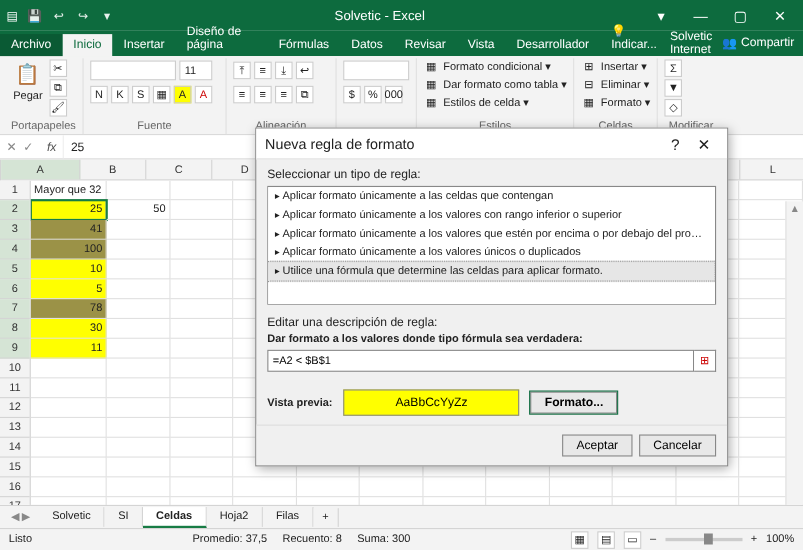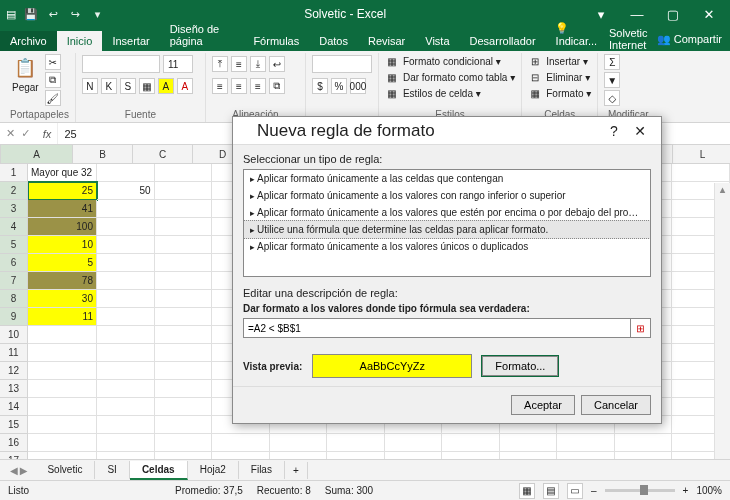--- a/index.html
+++ b/index.html
@@ -75,37 +75,37 @@
   .status{height:20px;background:#f3f3f3;border-top:1px solid #d4d4d4;display:flex;align-items:center;font-size:10px;padding:0 8px;gap:14px;}
   .status .left{flex:0 0 auto;}
   .status .mid{flex:1;display:flex;justify-content:center;gap:14px;align-items:center;}
   .status .right{display:flex;align-items:center;gap:8px;}
   .slider{width:70px;height:3px;background:#ccc;position:relative;}
   .slider .thumb{position:absolute;width:8px;height:10px;background:#888;top:-4px;left:50%;}
 
   
   .dialog{position:absolute;left:232px;top:116px;width:430px;background:#f0f0f0;border:1px solid #8a8a8a;box-shadow:2px 2px 10px rgba(0,0,0,.35);}
   .dlg-title{height:28px;display:flex;align-items:center;padding:0 8px;background:#fff;border-bottom:1px solid #ddd;}
-  .dlg-title .t{flex:1;font-size:17px;margin-left:16px;}
+  .dlg-title .t{flex:1;font-size:13px;}
   .dlg-title .help,.dlg-title .close{width:26px;text-align:center;font-size:14px;cursor:pointer;}
   .dlg-body{padding:8px 10px;}
   .dlg-body .section-label{font-size:11px;margin-bottom:4px;}
   .rulelist{border:1px solid #888;background:#fff;height:108px;overflow:auto;}
   .ruleitem{padding:3px 6px;font-size:10px;border-bottom:0;white-space:nowrap;overflow:hidden;text-overflow:ellipsis;}
   .ruleitem::before{content:"▸ ";font-size:9px;}
   .ruleitem.sel{background:#e6e6e6;border:1px dotted #888;margin:-1px;}
   .subsection{margin-top:10px;}
   .bold{font-weight:bold;font-size:10px;}
   .formula-input{display:flex;margin-top:4px;}
   .formula-input input{flex:1;border:1px solid #888;padding:2px 4px;font-size:10px;height:20px;}
   .formula-input .pick{width:20px;height:20px;border:1px solid #888;border-left:0;background:#fff;display:flex;align-items:center;justify-content:center;font-size:10px;color:#c00;}
   .preview-row{display:flex;align-items:center;gap:10px;margin-top:16px;}
   .preview-box{flex:0 0 160px;height:24px;border:1px solid #888;background:#ffff00;color:#000;display:flex;align-items:center;justify-content:center;font-size:11px;font-weight:normal;}
   .btn{border:1px solid #888;background:#e8e8e8;padding:3px 12px;font-size:11px;cursor:pointer;}
-  .btn.focus{outline:1px solid #0d6b3e;}
+  .btn.focus{outline:1px solid #0d6b3e;font-weight:bold;}
   .dlg-buttons{border-top:1px solid #ddd;padding:8px 10px;display:flex;justify-content:flex-end;gap:6px;background:#f0f0f0;}
 
   .scroll-y{position:absolute;right:0;top:19px;bottom:0;width:16px;background:#f3f3f3;border-left:1px solid #e0e0e0;}
   .scroll-y .tr{height:16px;text-align:center;color:#888;}
 </style>
 </head>
 <body>
 
 <div class="titlebar">
   <div class="left">
@@ -596,22 +596,22 @@
     <div class="t">Nueva regla de formato</div>
     <div class="help">?</div>
     <div class="close">✕</div>
   </div>
   <div class="dlg-body">
     <div class="section-label">Seleccionar un tipo de regla:</div>
     <div class="rulelist" id="rulelist">
         <div class="ruleitem">Aplicar formato únicamente a las celdas que contengan</div>
         <div class="ruleitem">Aplicar formato únicamente a los valores con rango inferior o superior</div>
         <div class="ruleitem">Aplicar formato únicamente a los valores que estén por encima o por debajo del promedio</div>
+        <div class="ruleitem">Aplicar formato únicamente a los valores únicos o duplicados</div>
         <div class="ruleitem sel">Utilice una fórmula que determine las celdas para aplicar formato.</div>
-        <div class="ruleitem">Aplicar formato únicamente a los valores únicos o duplicados</div>
       </div>
 
     <div class="subsection">
       <div class="section-label">Editar una descripción de regla:</div>
       <div class="bold">Dar formato a los valores donde tipo fórmula sea verdadera:</div>
       <div class="formula-input">
         <input value="=A2 &lt; $B$1" style="">
         <div class="pick">⊞</div>
       </div>
       <div class="preview-row">

